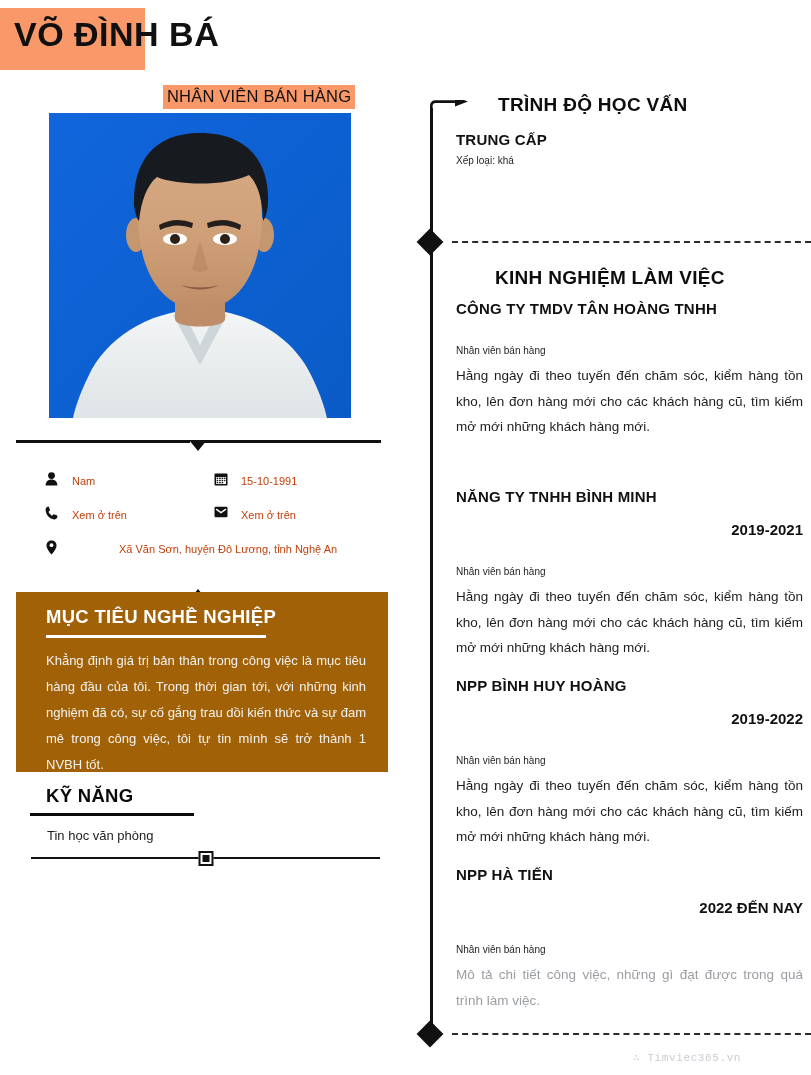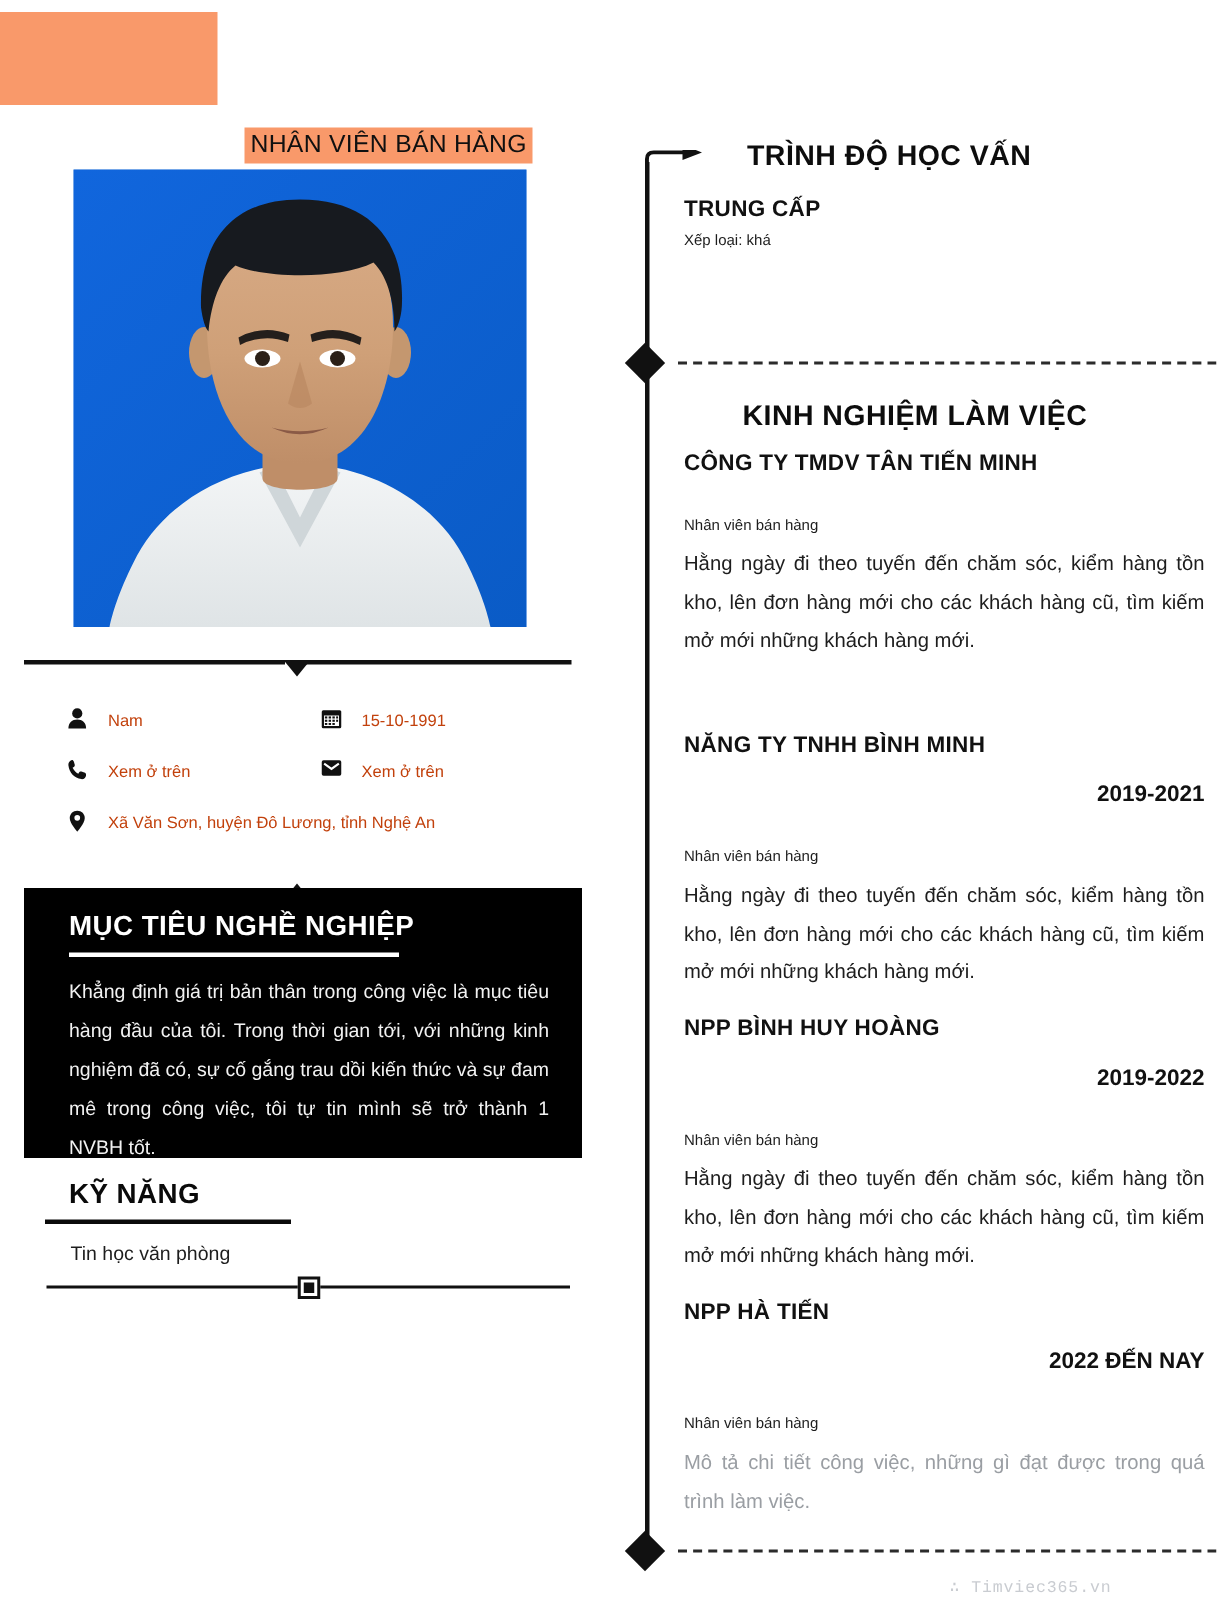--- a/index.html
+++ b/index.html
@@ -67,26 +67,26 @@
     position: relative; padding: 12px 0 6px 0;
   }
   .crow { position: absolute; display: flex; align-items: flex-start; gap: 13px; }
   .crow .ic { width: 15px; flex: 0 0 15px; display:flex; justify-content:center; padding-top:1px; }
   .crow .tx { font-size: 11px; color: #c2410c; line-height: 21px; }
   .c-gender  { left: 44px; top: 18px; }
   .c-dob     { left: 213px; top: 18px; }
   .c-phone   { left: 44px; top: 52px; }
   .c-email   { left: 213px; top: 52px; }
   .c-addr    { left: 44px; top: 86px; width: 330px; }
-  .c-addr .tx { max-width: 300px; }
+  .c-addr .tx { max-width: 300px; margin-left: 47px; }
 
   
   .objective {
     position: absolute; left: 16px; top: 592px;
-    width: 372px; height: 180px; background: #000000; color: #fff;
+    width: 372px; height: 180px; background: #a16207; color: #fff;
     padding: 14px 22px 0 30px;
   }
   .obj-title {
     font-size: 18.5px; font-weight: 700; letter-spacing: 0.3px;
     color: #fff; padding-bottom: 5px; display: inline-block;
   }
   .obj-underline { width: 220px; height: 2.5px; background: #fff; margin: 2px 0 10px 0; }
   .obj-text {
     font-size: 13px; line-height: 26px; text-align: justify;
     color: #f2f2f2; font-weight: 400;
@@ -162,20 +162,21 @@
     font-family: "Liberation Mono", monospace;
     font-size: 11px; color: #c9ccd1; letter-spacing: 0.6px;
   }
 </style>
 </head>
 <body>
 
 <div class="page">
 
   <div class="name-banner"></div>
+  <div class="name-text">VÕ ĐÌNH BÁ</div>
   <div class="role-badge">NHÂN VIÊN BÁN HÀNG</div>
 
   <div class="photo-frame">
     <svg class="photo-svg" viewBox="0 0 302 305">
       <defs>
         <linearGradient id="bgblue" x1="0" y1="0" x2="1" y2="1">
           <stop offset="0%" stop-color="#1166dd"></stop>
           <stop offset="100%" stop-color="#0a5bc6"></stop>
         </linearGradient>
         <linearGradient id="skin" x1="0" y1="0" x2="0" y2="1">
@@ -362,21 +363,21 @@
             <circle cx="219" cy="35" r="1.8"></circle>
           <circle cx="235" cy="32" r="1.5"></circle>
             <circle cx="140" cy="36" r="1.3"></circle>
             <circle cx="100" cy="5" r="1.2"></circle>
         </g>
       </svg>
       <span>KINH NGHIỆM LÀM VIỆC</span>
     </div>
 
     <div class="r-body" style="top:300px;">
-      <div class="r-h3">CÔNG TY TMDV TÂN TIẾN MINH</div>
+      <div class="r-h3">CÔNG TY TMDV TÂN HOÀNG TNHH</div>
       <div class="r-line" style="margin-top:21px;">Nhân viên bán hàng</div>
       <div class="r-para">Hằng ngày đi theo tuyến đến chăm sóc, kiểm hàng tồn kho, lên đơn hàng mới cho các khách hàng cũ, tìm kiếm mở mới những khách hàng mới.</div>
     </div>
 
     <div class="r-body" style="top:488px;">
       <div class="r-h3">NĂNG TY TNHH BÌNH MINH</div>
       <div class="r-date">2019-2021</div>
       <div class="r-line" style="margin-top:21px;">Nhân viên bán hàng</div>
       <div class="r-para">Hằng ngày đi theo tuyến đến chăm sóc, kiểm hàng tồn kho, lên đơn hàng mới cho các khách hàng cũ, tìm kiếm mở mới những khách hàng mới.</div>
     </div>

